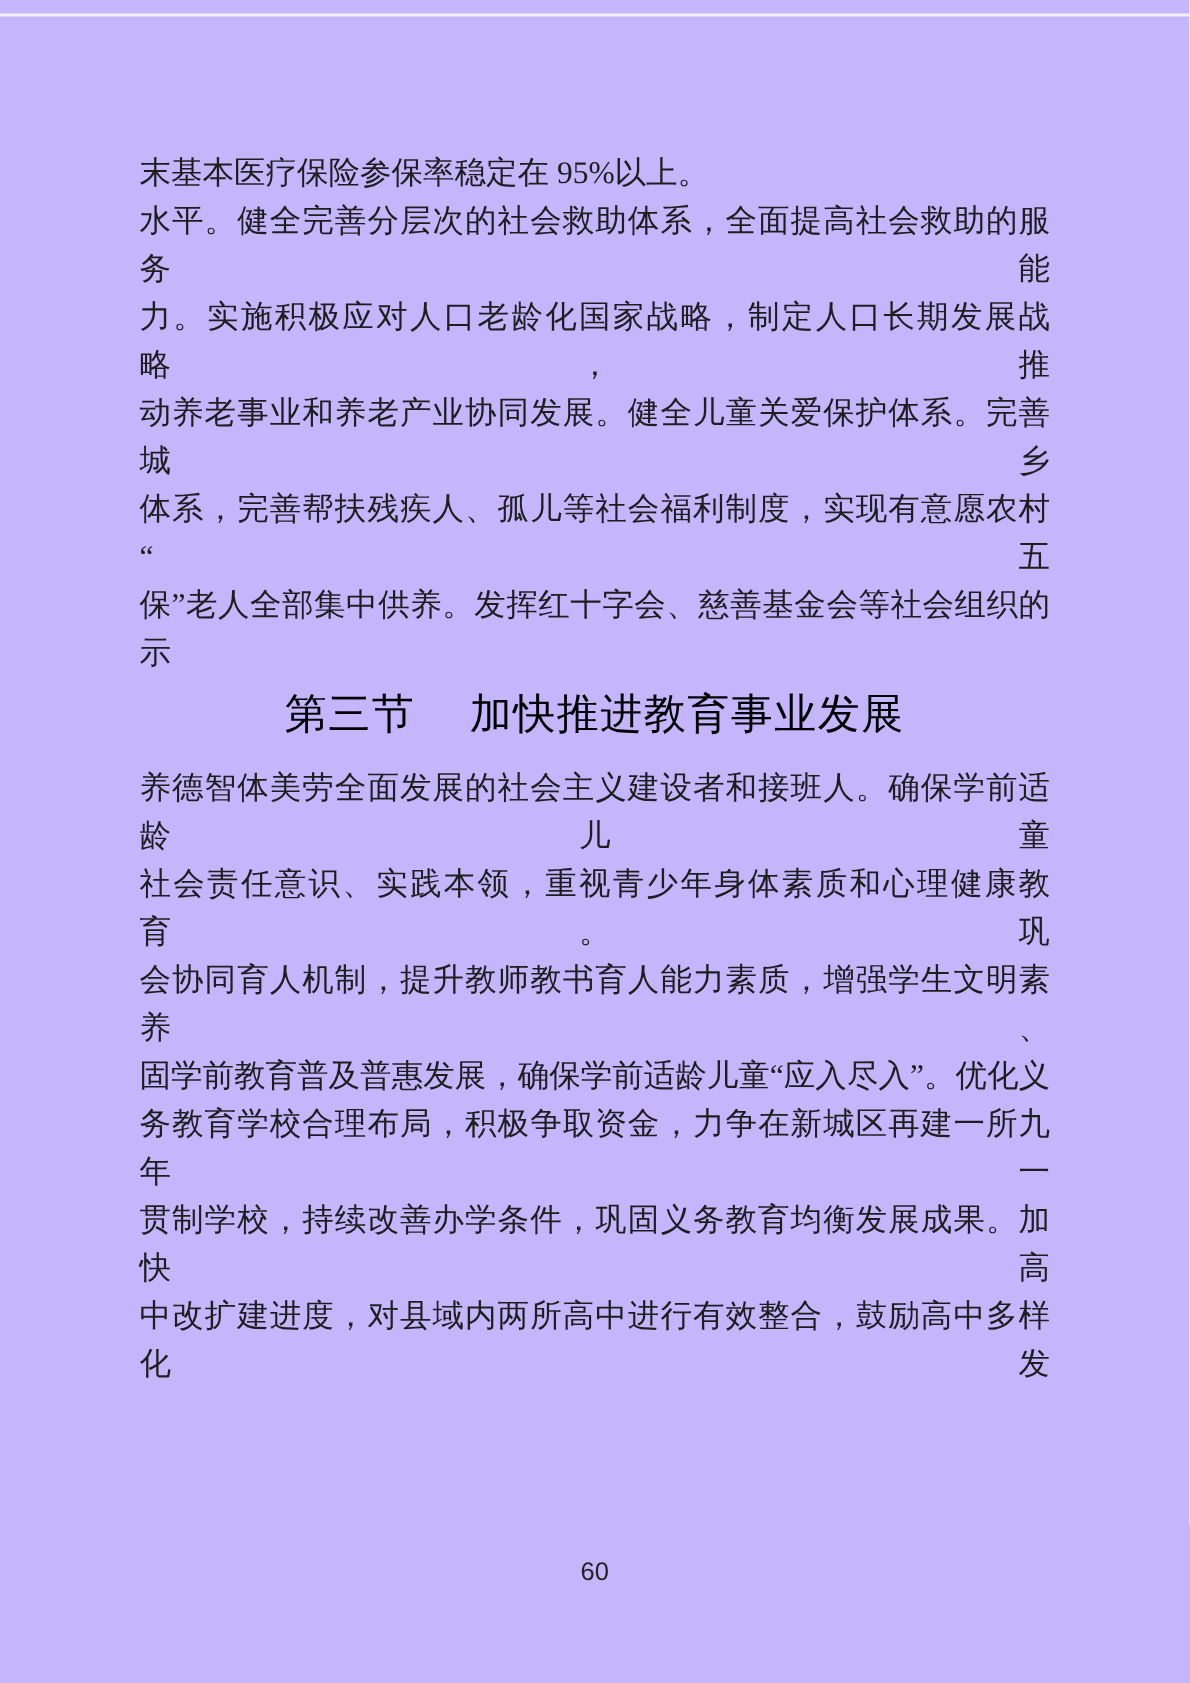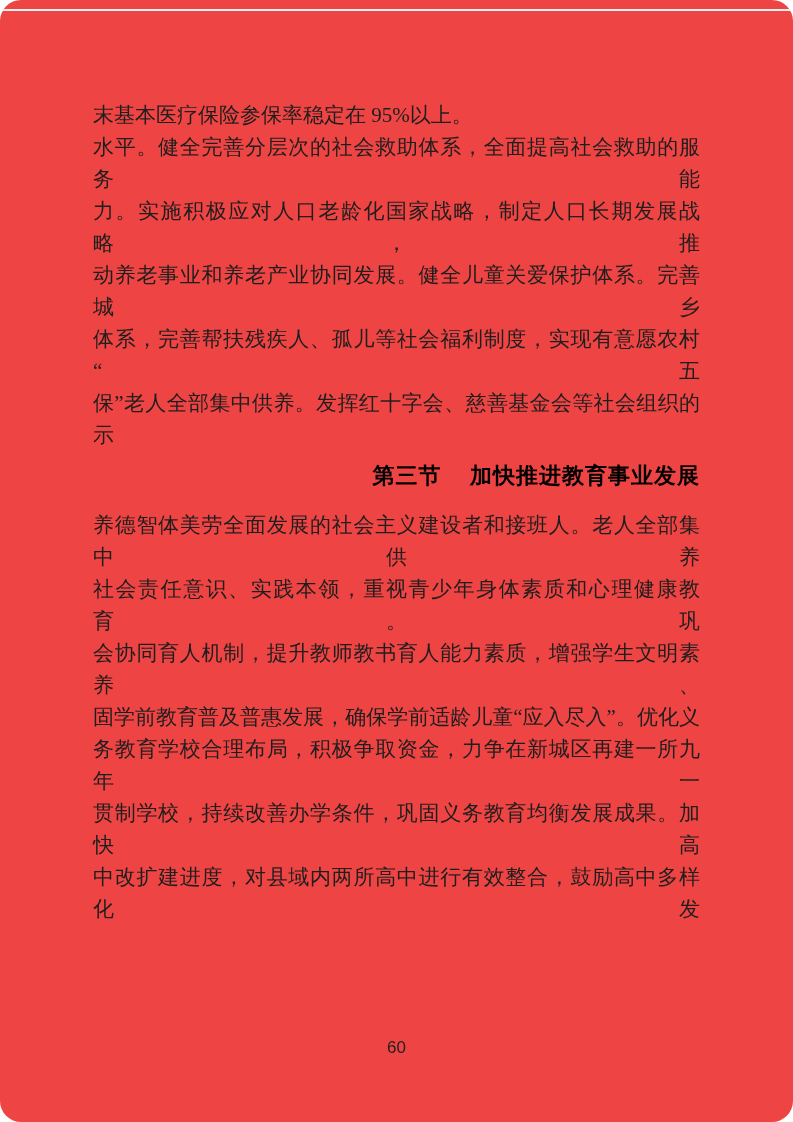--- a/index.html
+++ b/index.html
@@ -4,25 +4,24 @@
 <style>
   html, body {
     margin: 0;
     padding: 0;
     background: #ffffff;
   }
   .page {
     position: relative;
     width: 793px;
     height: 1122px;
-    background: #ef4444;
+    background: #c4b5fd;
     overflow: hidden;
     font-family: "Liberation Serif", "DejaVu Serif", serif;
     color: #1e1e1e;
-    border-radius: 21px;
   }
   .scan-shadow {
     position: absolute;
     top: 9px;
     left: 0;
     width: 100%;
     height: 2px;
     background: #f1f1f1;
   }
   .text-block {
@@ -46,24 +45,24 @@
     text-align: justify;
     text-align-last: justify;
     text-justify: inter-character;
   }
   .ind {
     text-indent: 2.3em;
   }
   .section-heading {
     margin: 8px 0 16px 0;
     font-family: "Liberation Sans", "DejaVu Sans", sans-serif;
-    font-weight: 700;
-    font-size: 22px;
+    font-weight: 400;
+    font-size: 28px;
     line-height: 34px;
-    text-align: right;
+    text-align: center;
     color: #000000;
     letter-spacing: 1px;
   }
   .heading-gap {
     display: inline-block;
     width: 1.3em;
   }
   .page-footer {
     position: absolute;
     top: 1038px;
@@ -96,21 +95,21 @@
       <span class="line j">动养老事业和养老产业协同发展。健全儿童关爱保护体系。完善城乡</span>
       <span class="line j">体系，完善帮扶残疾人、孤儿等社会福利制度，实现有意愿农村“五</span>
       <span class="line j">保”老人全部集中供养。发挥红十字会、慈善基金会等社会组织的示</span>
     </p>
 
     <h2 class="section-heading">
       <span>第三节</span><span class="heading-gap"></span><span>加快推进教育事业发展</span>
     </h2>
 
     <p class="para">
-      <span class="line j">养德智体美劳全面发展的社会主义建设者和接班人。老人全部集中供养</span>
+      <span class="line j">养德智体美劳全面发展的社会主义建设者和接班人。确保学前适龄儿童</span>
       <span class="line j">社会责任意识、实践本领，重视青少年身体素质和心理健康教育。巩</span>
       <span class="line j">会协同育人机制，提升教师教书育人能力素质，增强学生文明素养、</span>
       <span class="line j">固学前教育普及普惠发展，确保学前适龄儿童“应入尽入”。优化义</span>
       <span class="line j">务教育学校合理布局，积极争取资金，力争在新城区再建一所九年一</span>
       <span class="line j">贯制学校，持续改善办学条件，巩固义务教育均衡发展成果。加快高</span>
       <span class="line j">中改扩建进度，对县域内两所高中进行有效整合，鼓励高中多样化发</span>
 
     </p>
 
   </main>

